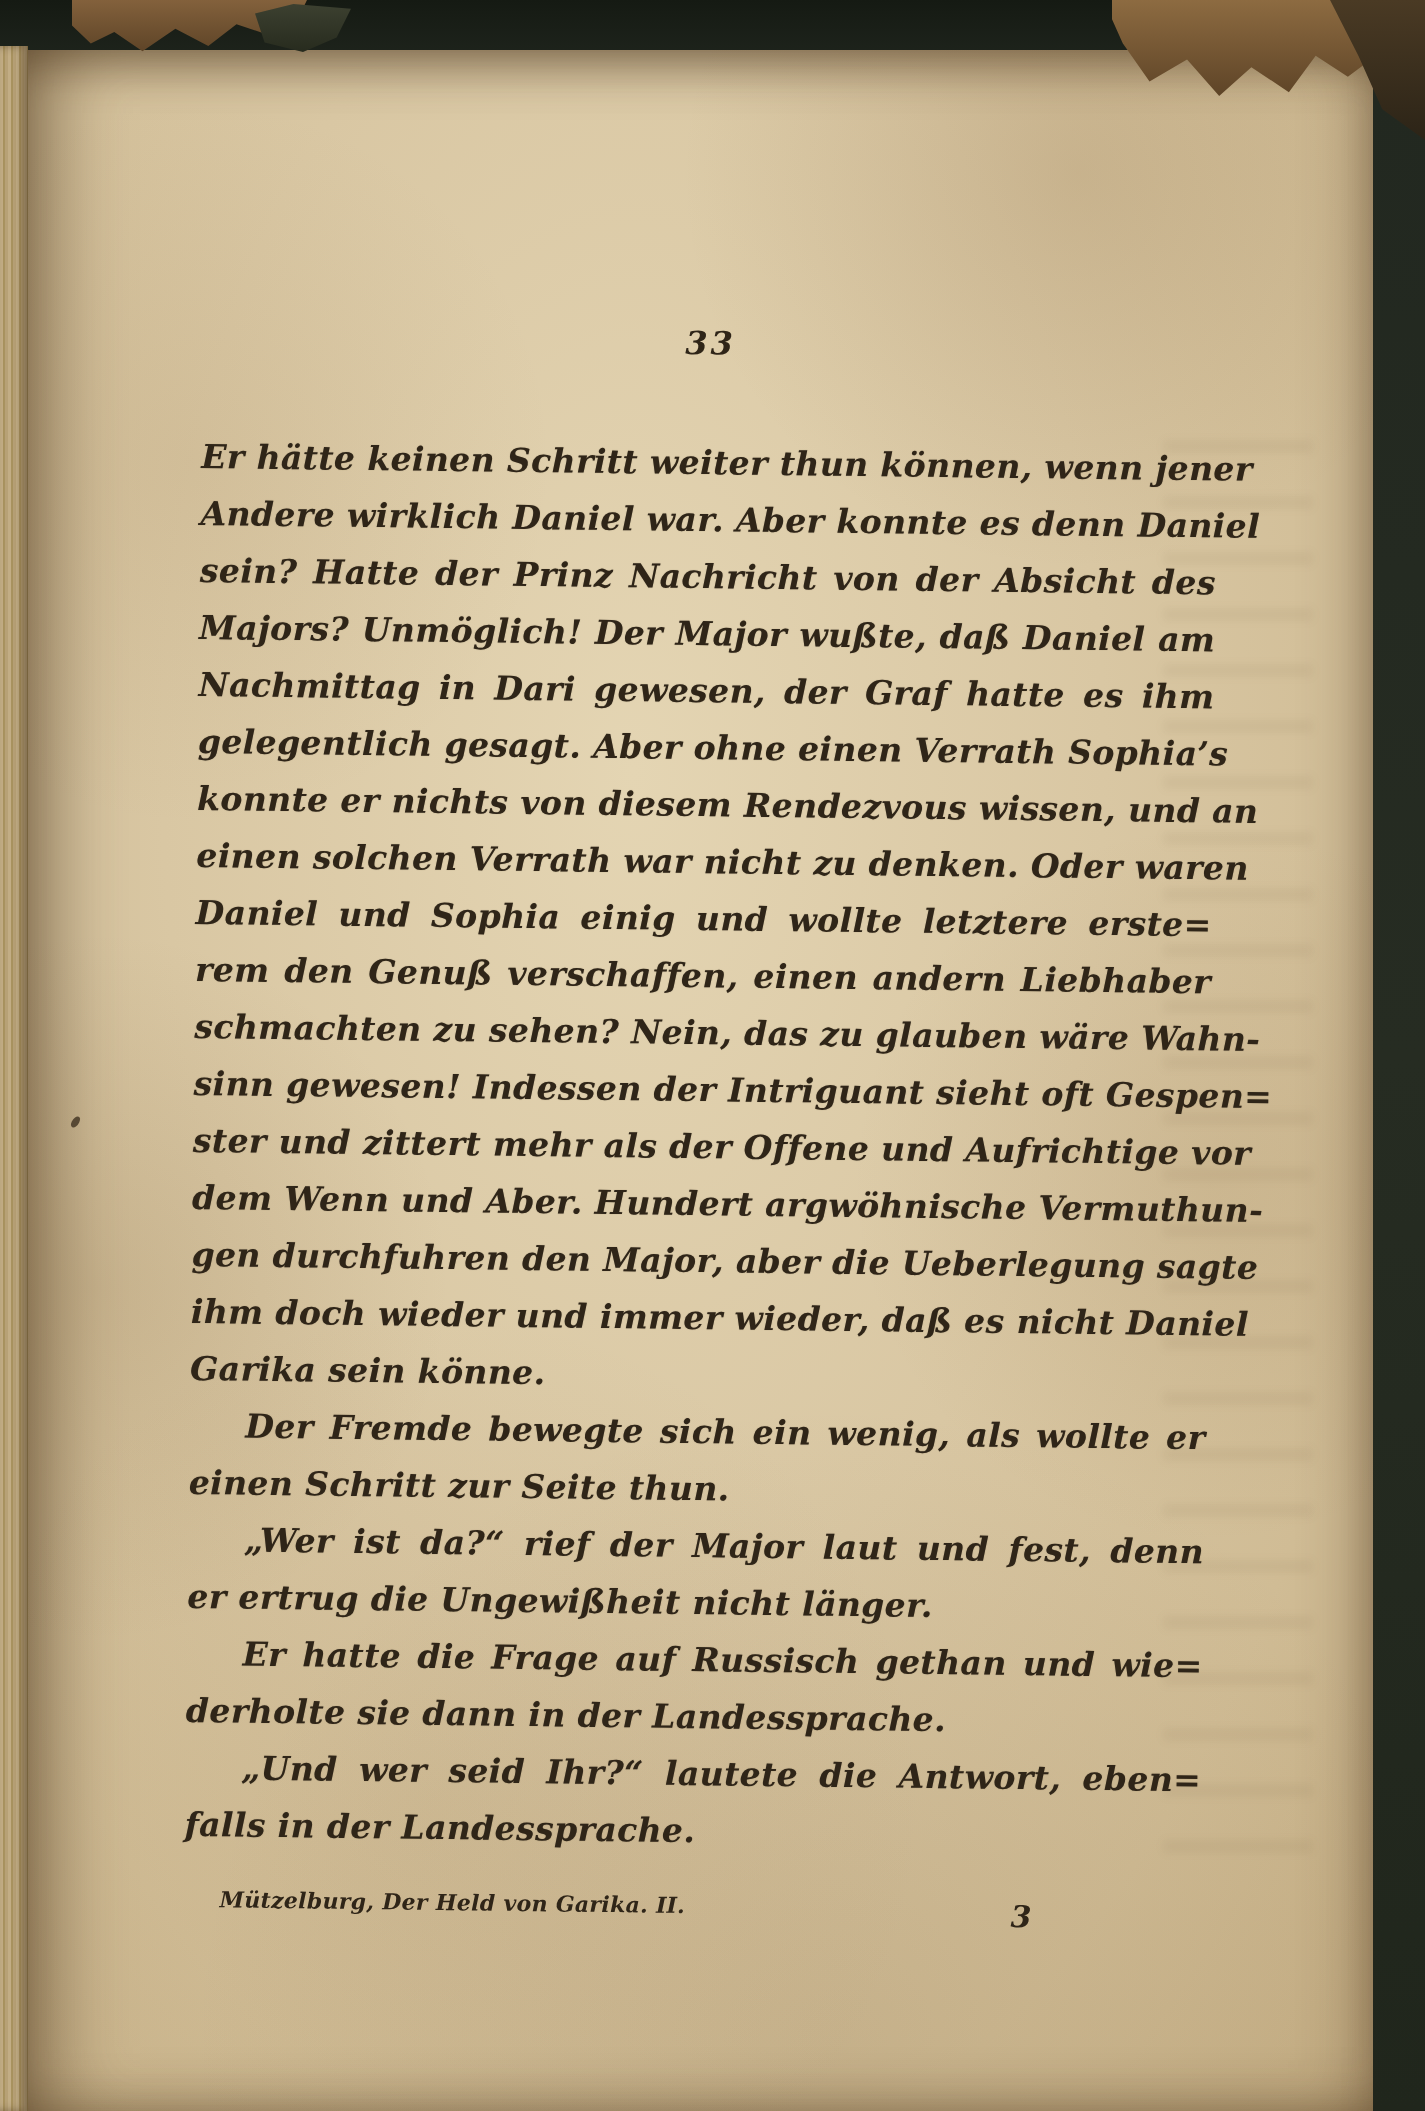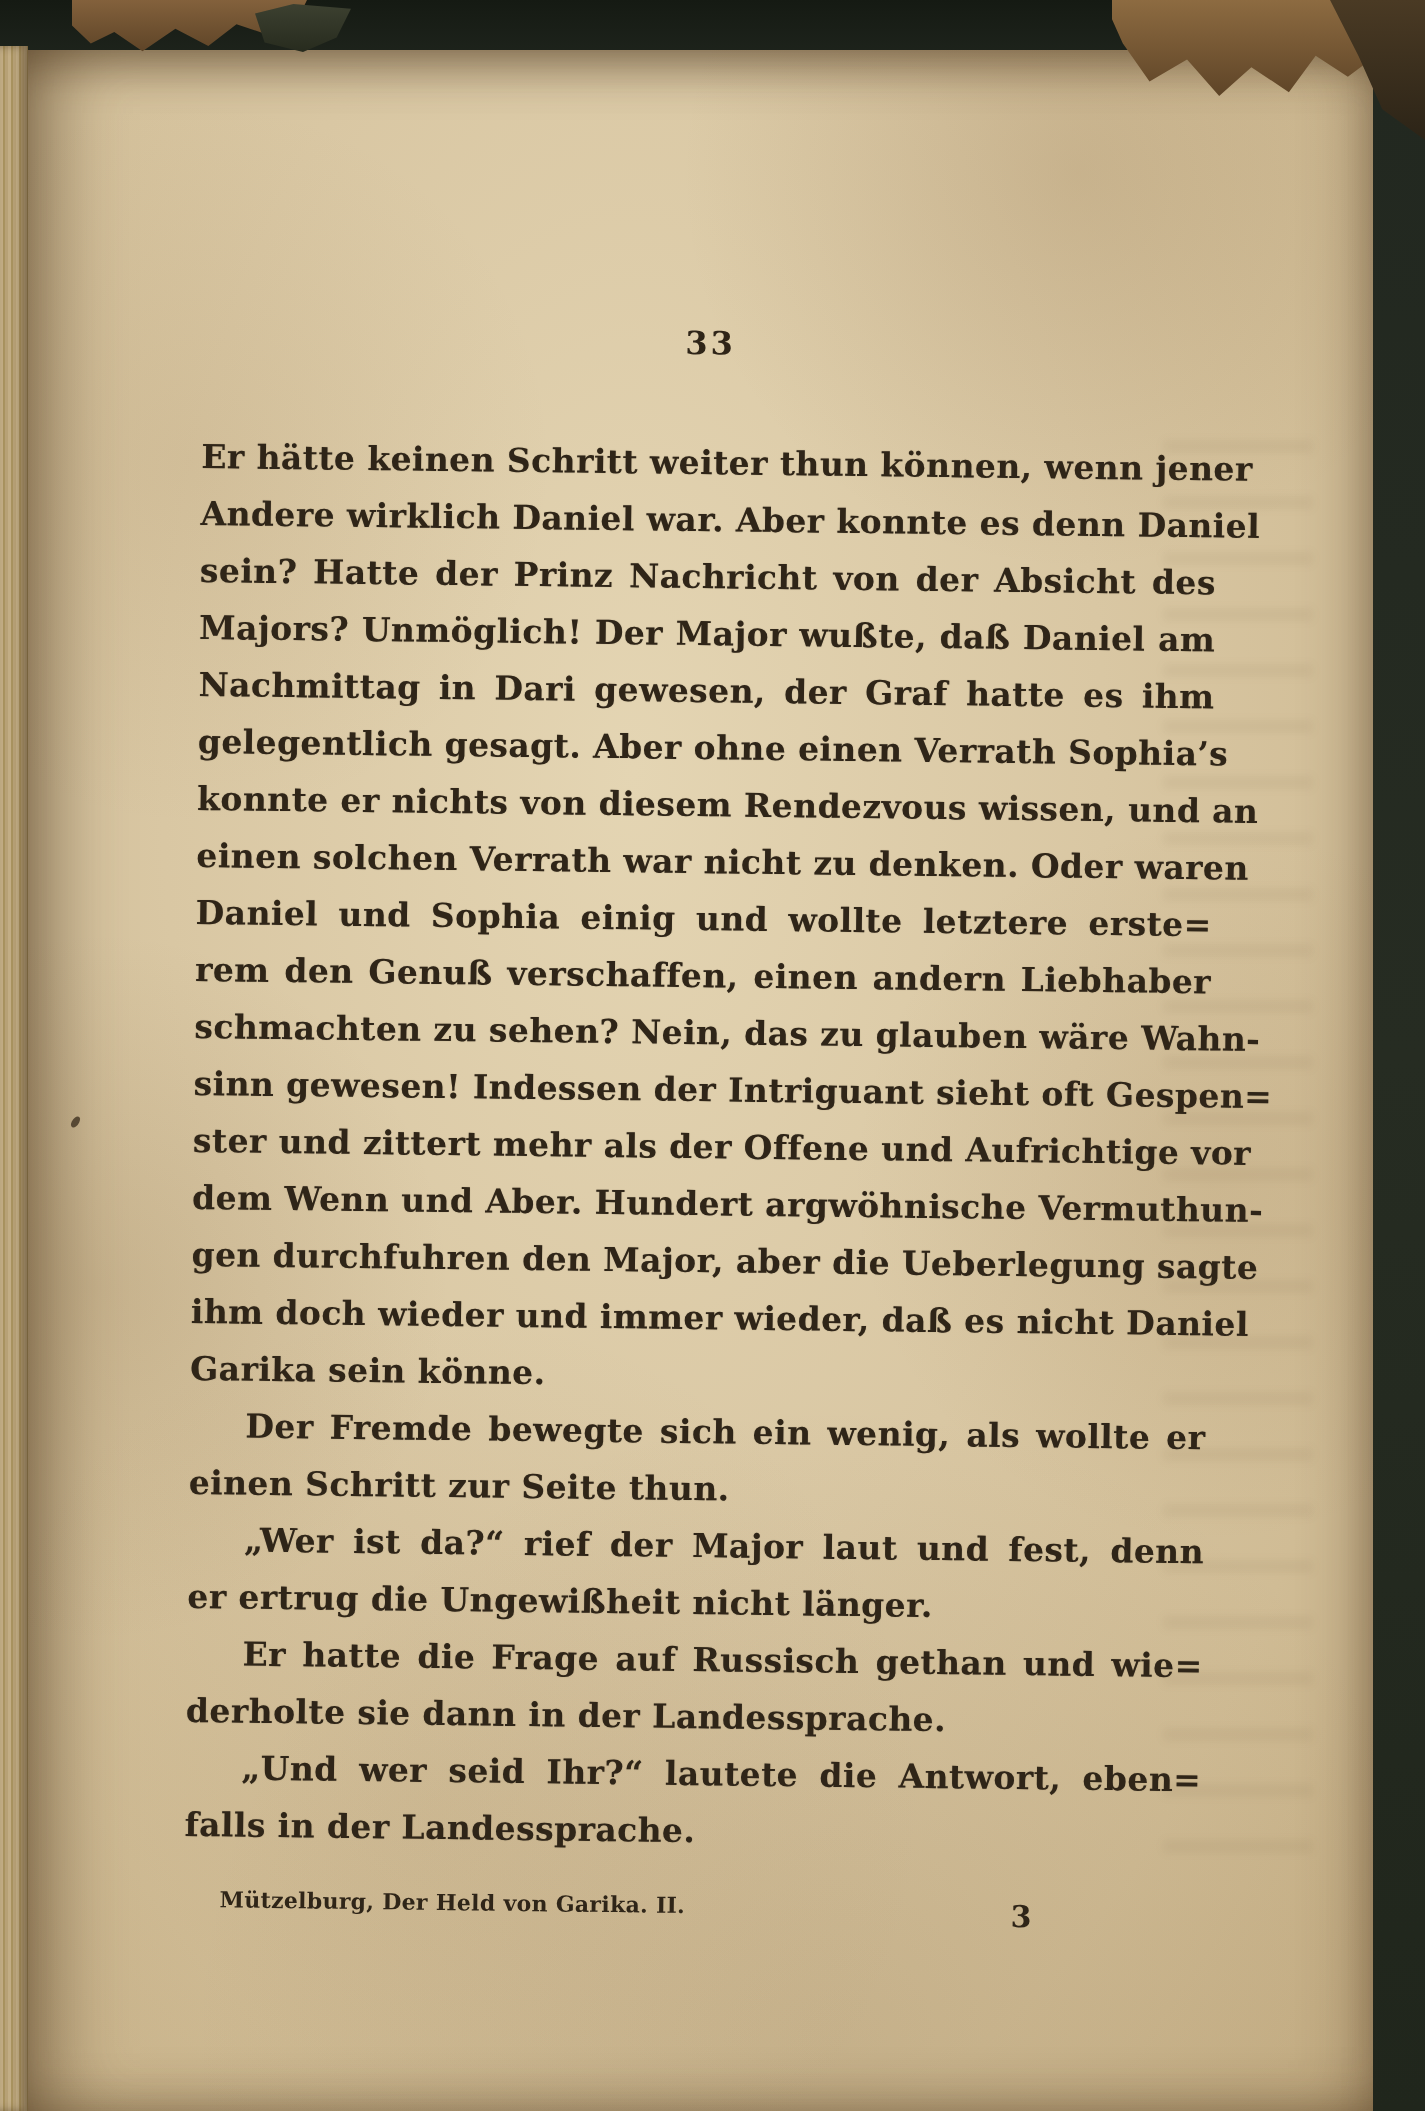--- a/index.html
+++ b/index.html
@@ -25,20 +25,21 @@
   
   .paper{
     position:absolute;left:28px;top:50px;right:52px;bottom:0;
     background:
       radial-gradient(ellipse at 45% 35%, var(--paper-light) 0%, var(--paper) 45%, #d0bc95 75%, var(--paper-dark) 100%);
     box-shadow:
       inset 48px 0 75px -25px rgba(74,52,28,.55),
       inset -35px 0 65px -28px rgba(74,52,28,.45),
       inset 0 38px 48px -25px rgba(74,52,28,.5),
       inset 0 -32px 55px -35px rgba(90,66,36,.35);
+    font-style: italic;
   }
   .paper::before{
     content:"";position:absolute;inset:0;pointer-events:none;
     background:
       radial-gradient(circle at 12% 20%, rgba(139,106,62,.10), transparent 18%),
       radial-gradient(circle at 88% 55%, rgba(139,106,62,.13), transparent 22%),
       radial-gradient(circle at 78% 6%, rgba(120,85,45,.16), transparent 18%),
       radial-gradient(circle at 30% 85%, rgba(139,106,62,.09), transparent 25%),
       radial-gradient(circle at 60% 97%, rgba(110,80,42,.12), transparent 30%),
       radial-gradient(circle at 5% 60%, rgba(110,80,42,.14), transparent 20%);

